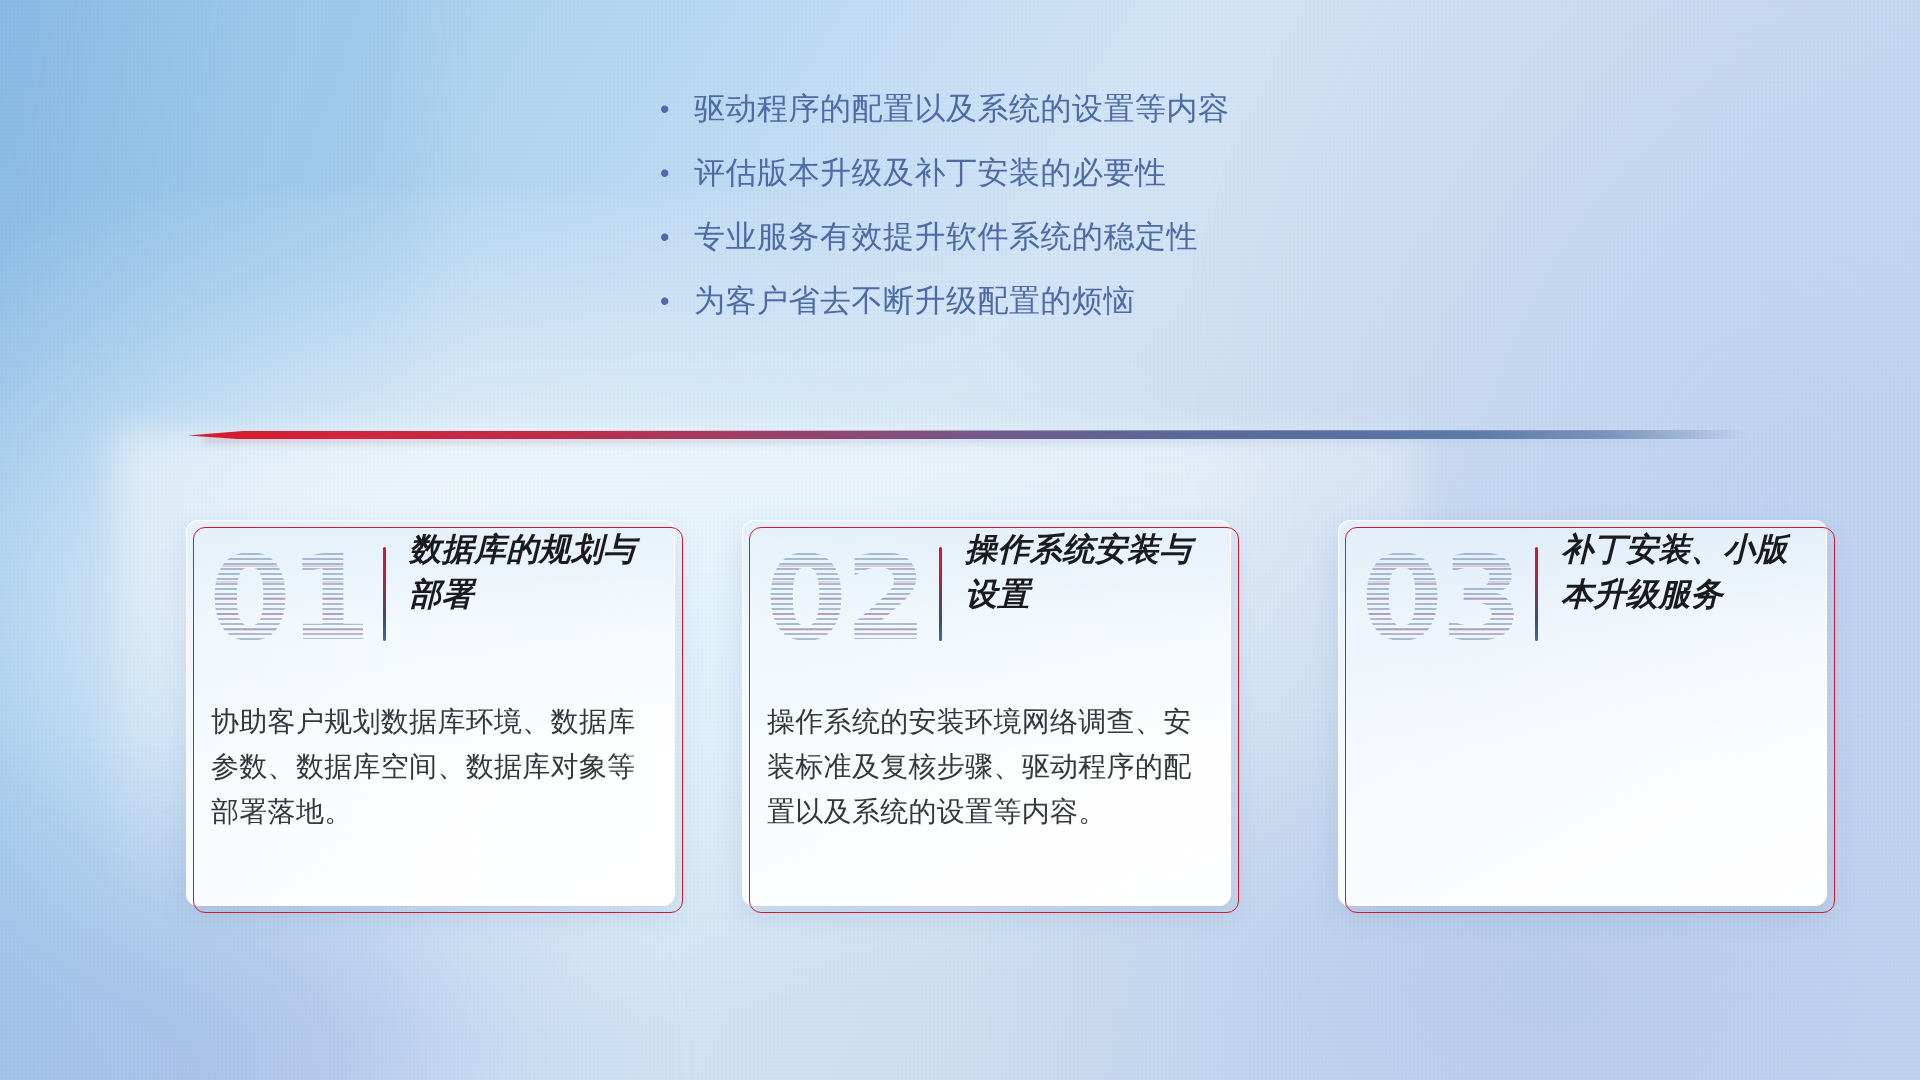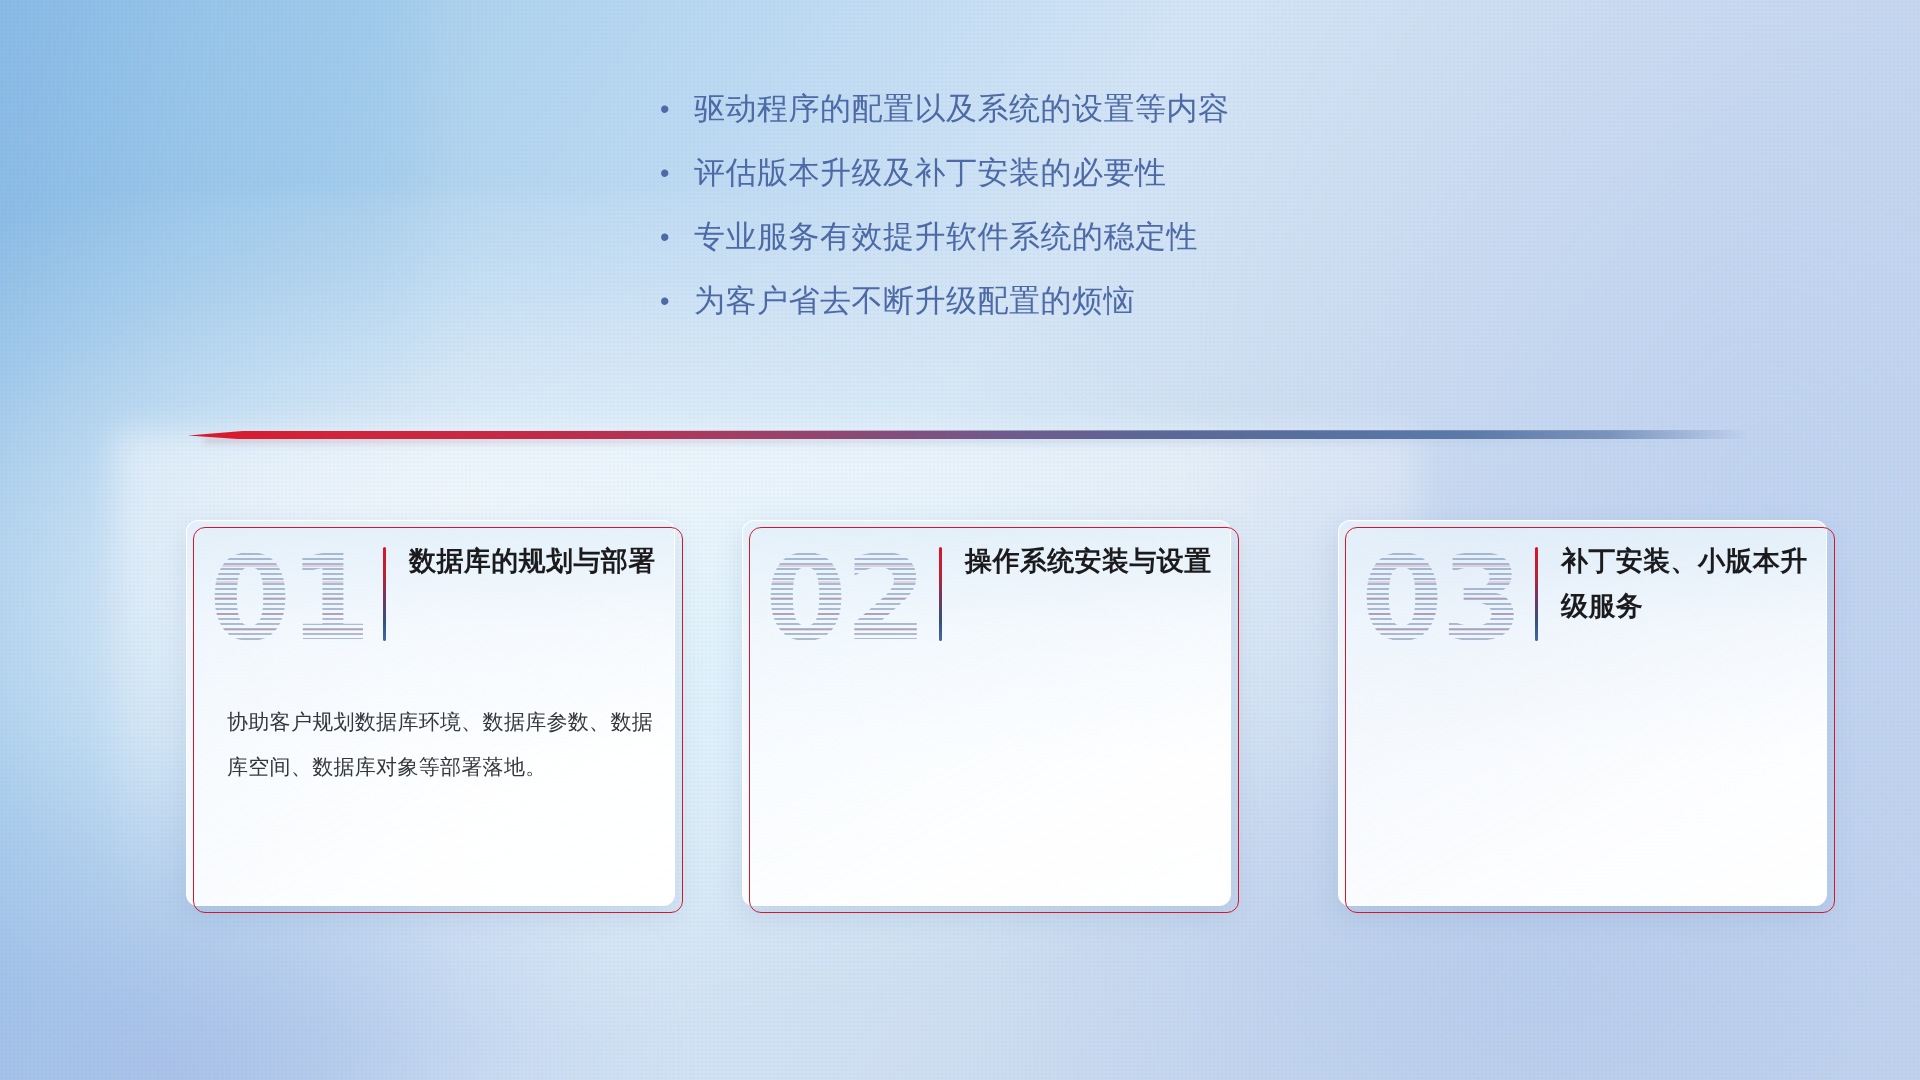--- a/index.html
+++ b/index.html
@@ -169,32 +169,33 @@
     -webkit-background-clip:text; background-clip:text;
     opacity:.55;
   }
 
   .accent-bar{
     position:absolute; left:196px; top:26px; width:3px; height:94px;
     background:linear-gradient(180deg,#d8162b 0%, #c01f33 28%, #6b3a63 55%, #35507f 78%, #3f6ba6 100%);
     border-radius:2px;
   }
   .card-title{
-    position:absolute; left:222px; top:18px; width:252px;
+    position:absolute; left:222px; top:6px; width:252px;
     color:#1b1b1d;
-    font-size:27px;
+    font-size:32px;
     font-weight:600;
     line-height:45px;
     letter-spacing:.4px;
+    font-style:italic;
   }
 
   .card-body{
-    position:absolute; left:40px; top:178px; width:436px;
+    position:absolute; left:24px; top:178px; width:436px;
     color:#34373c;
-    font-size:21px;
+    font-size:28px;
     line-height:45px;
     letter-spacing:.3px;
   }
 </style>
 </head>
 <body>
 
 <div id="bg">
   <div class="bg-base"></div>
   <div class="bg-band"></div>
@@ -249,20 +250,21 @@
 
   <div class="card c2">
     <div class="card-panel">
       <div class="card-inner-glow"></div>
       <div class="card-head">
         <div class="wm">02</div>
         <div class="wm-tint">02</div>
         <div class="accent-bar"></div>
         <div class="card-title">操作系统安装与设置</div>
       </div>
+      <div class="card-body">操作系统的安装环境网络调查、安装标准及复核步骤、驱动程序的配置以及系统的设置等内容。</div>
     </div>
     <div class="card-outline"></div>
   </div>
 
   <div class="card c3">
     <div class="card-panel">
       <div class="card-inner-glow"></div>
       <div class="card-head">
         <div class="wm">03</div>
         <div class="wm-tint">03</div>

